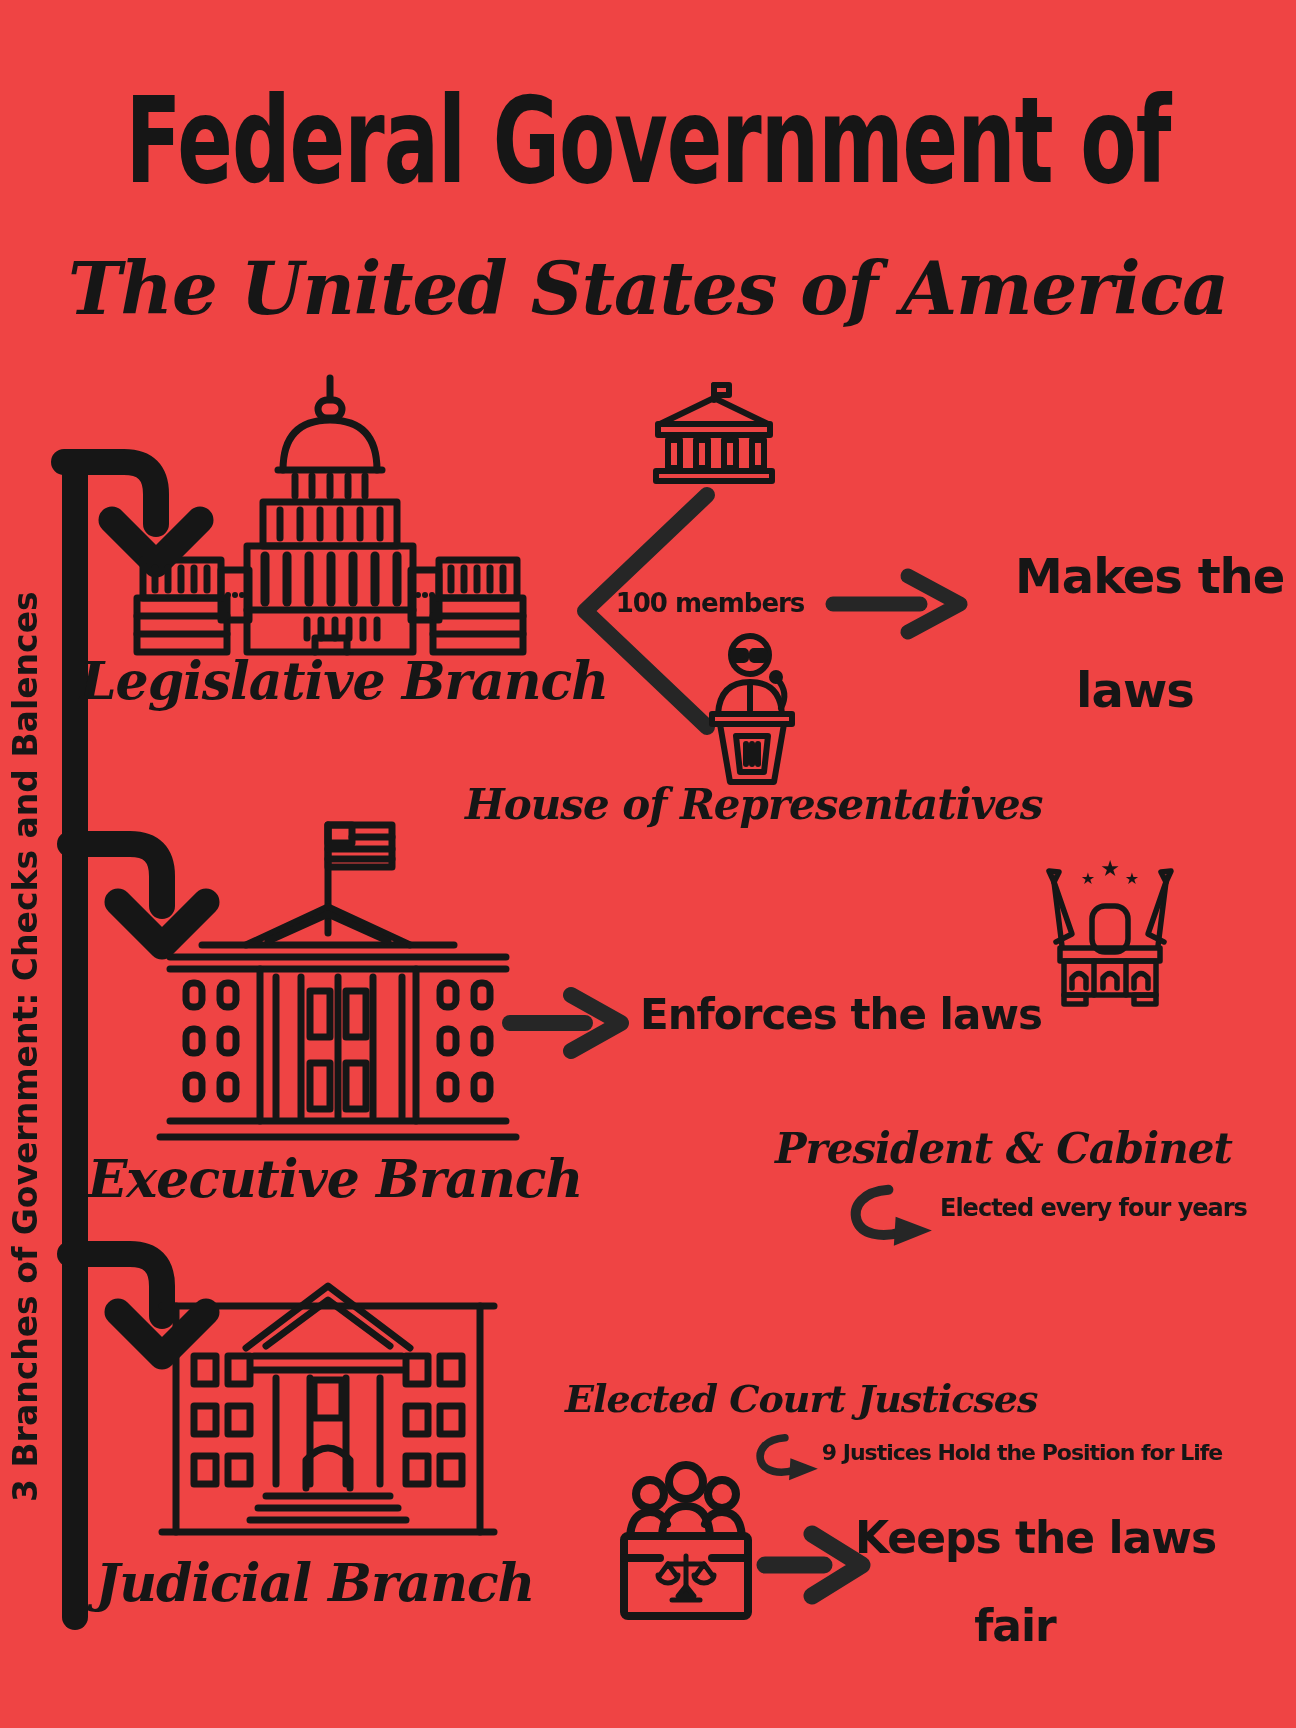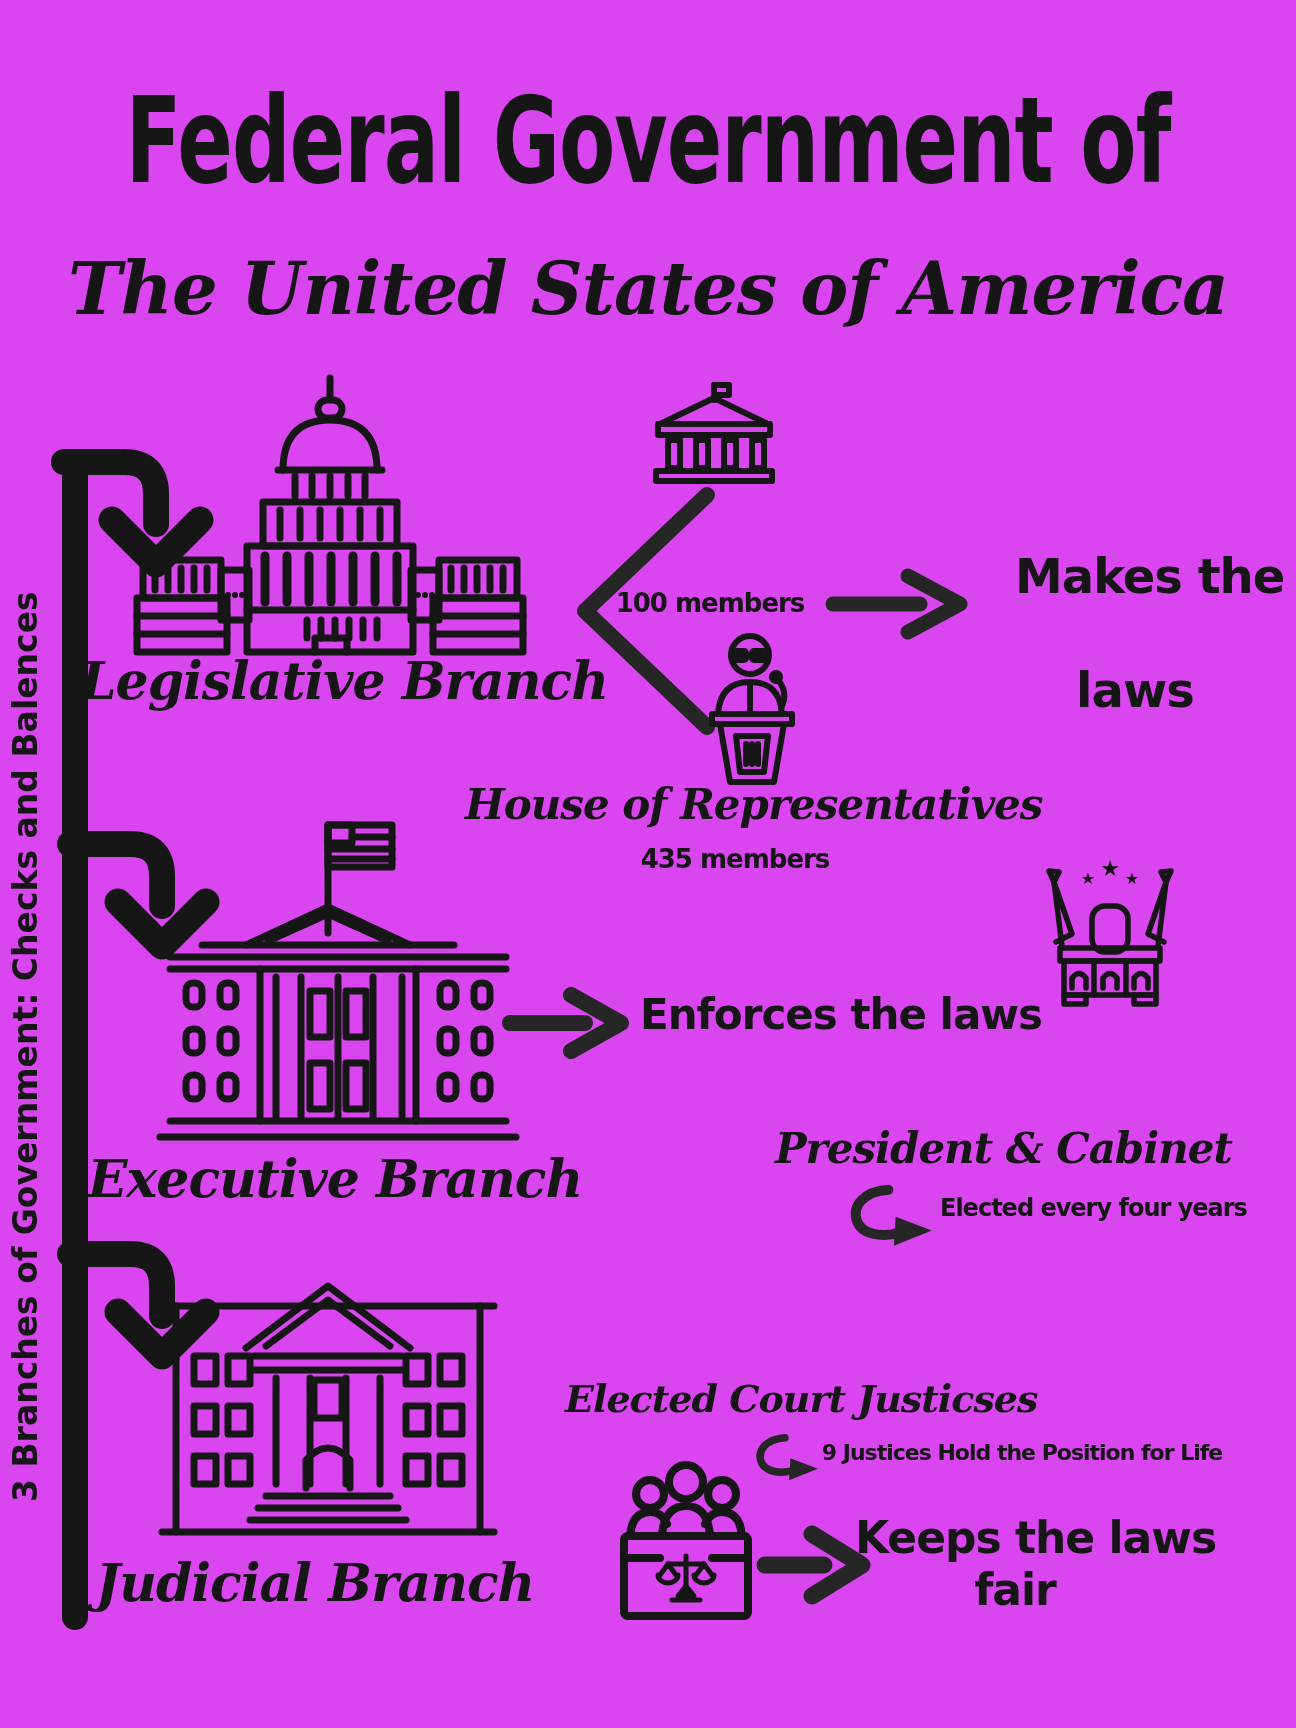--- a/index.html
+++ b/index.html
@@ -1,19 +1,19 @@
 <!DOCTYPE html>
 <html><head>
 <meta charset="utf-8">
 <style>
   html,body{margin:0;padding:0;}
   #poster{
     position:relative;
     width:1296px;height:1728px;
-    background:#d946ef;
+    background:#ef4444;
     overflow:hidden;
     font-family:"DejaVu Sans",sans-serif;
     color:#161616;
   }
   .abs{position:absolute;}
   .center{text-align:center;}
   
   .hand{font-family:"DejaVu Sans",sans-serif;font-weight:bold;color:#161616;letter-spacing:-1px;}
   
   .script{font-family:"DejaVu Serif",serif;font-style:italic;font-weight:bold;color:#161616;letter-spacing:-1px;}
@@ -52,21 +52,21 @@
   .elected{left:940px;top:1194px;width:320px;font-size:24px;text-align:left;white-space:nowrap;}
 
   .courthouse{left:142px;top:1248px;}
   .jud-label{left:85px;top:1552px;width:460px;font-size:52px;white-space:nowrap;}
   .scj-label{left:565px;top:1376px;width:460px;font-size:38px;white-space:nowrap;}
   .hook2{left:752px;top:1432px;}
   .justices-note{left:812px;top:1440px;width:420px;font-size:22px;text-align:center;white-space:nowrap;}
   .judges{left:612px;top:1444px;}
   .keeps-arrow{left:760px;top:1520px;}
   .keeps1{left:855px;top:1512px;width:320px;font-size:44px;white-space:nowrap;}
-  .keeps2{left:855px;top:1564px;width:320px;font-size:44px;}
+  .keeps2{left:855px;top:1600px;width:320px;font-size:44px;}
 
   svg{display:block;overflow:visible;}
 </style>
 </head>
 <body>
 
 <div id="poster">
 
   <div class="abs center hand title1">Federal Government of</div>
   <div class="abs center script title2">The United States of America</div>
@@ -185,21 +185,20 @@
       <circle cx="88" cy="51" r="4" fill="#161616"></circle>
       <rect x="24" y="88" width="80" height="10"></rect>
       <path d="M32,98 L96,98 L86,156 L42,156 Z"></path>
       <path d="M48,110 L80,110 L76,146 L52,146 Z"></path>
       <line x1="58" y1="118" x2="58" y2="138"></line>
         <line x1="64" y1="118" x2="64" y2="138"></line>
         <line x1="70" y1="118" x2="70" y2="138"></line>
     </g>
   </svg>
   <div class="abs center script house-label">House of Representatives</div>
-  <div class="abs center hand house-members">435 members</div>
 
   <svg class="abs makes-arrow" width="155" height="75" viewBox="0 0 155 75">
     <path d="M5,38 H92" fill="none" stroke="#262626" stroke-width="15" stroke-linecap="round"></path>
     <path d="M80,10 L132,38 L80,66" fill="none" stroke="#262626" stroke-width="15" stroke-linecap="round" stroke-linejoin="round"></path>
   </svg>
   <div class="abs center hand makes1">Makes the</div>
   <div class="abs center hand makes2">laws</div>
 
   <svg class="abs whitehouse" width="395" height="345" viewBox="0 0 395 345">
     <g fill="none" stroke="#161616" stroke-width="7" stroke-linecap="round" stroke-linejoin="round">

